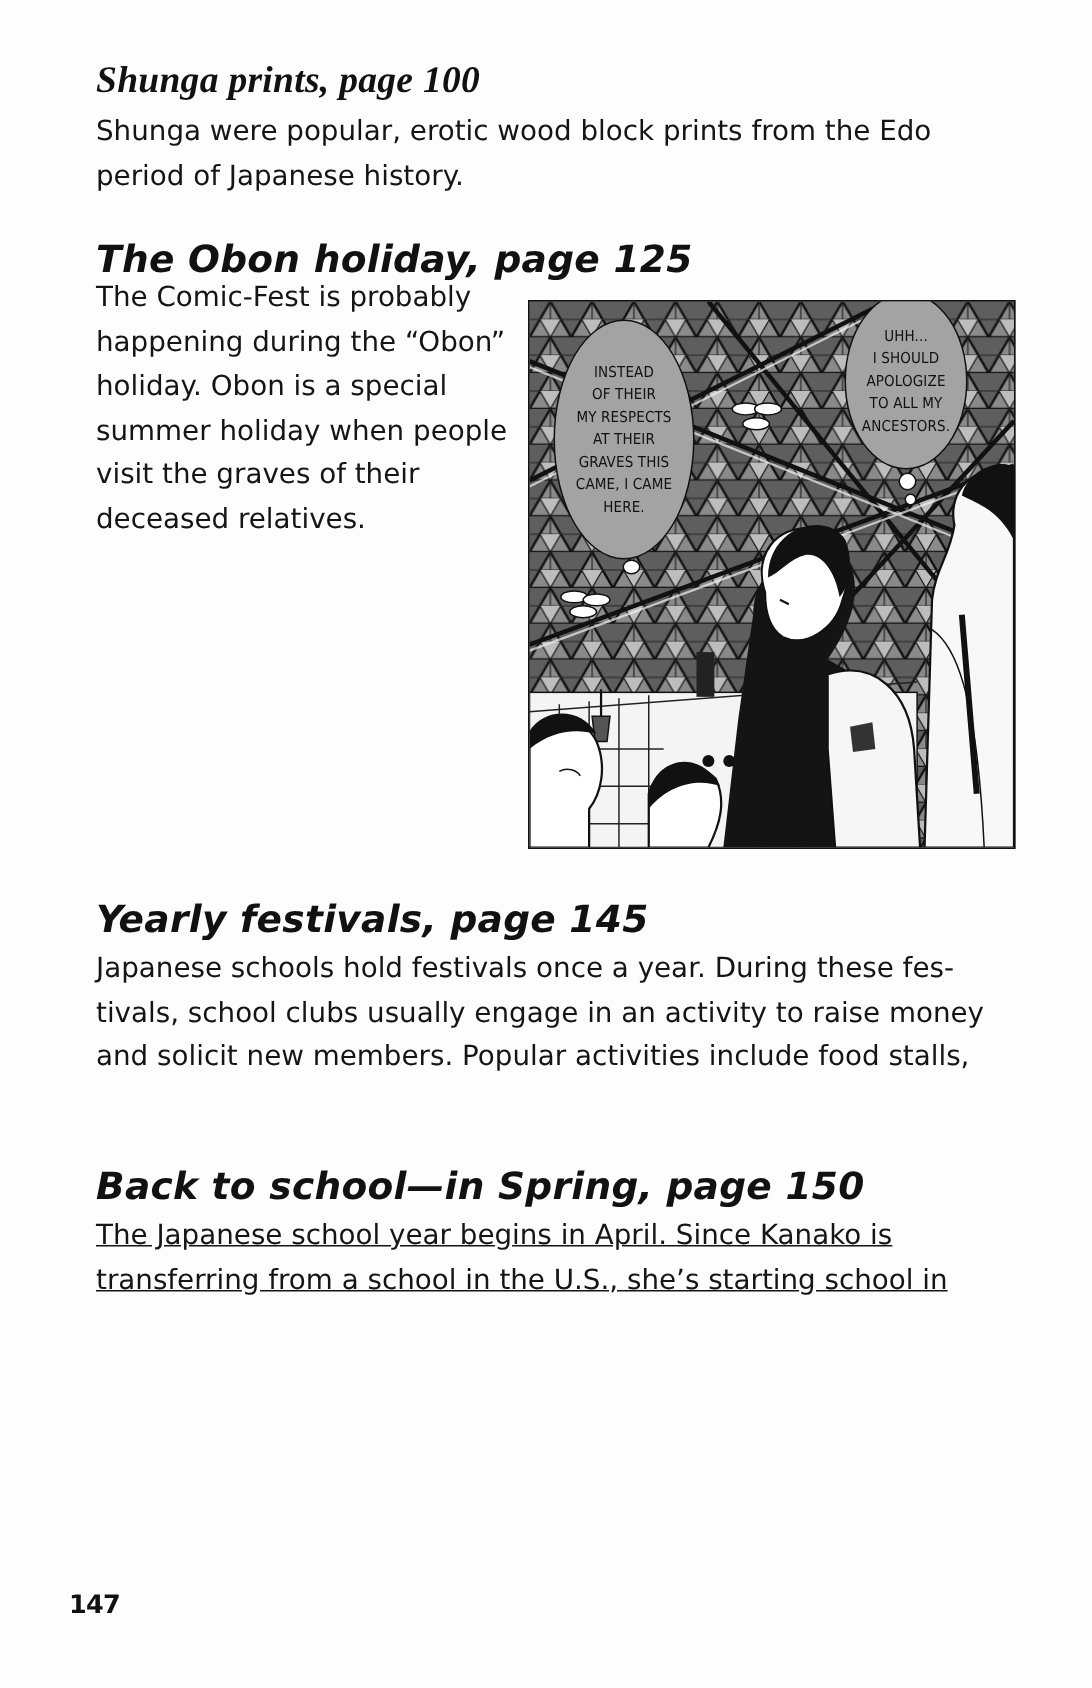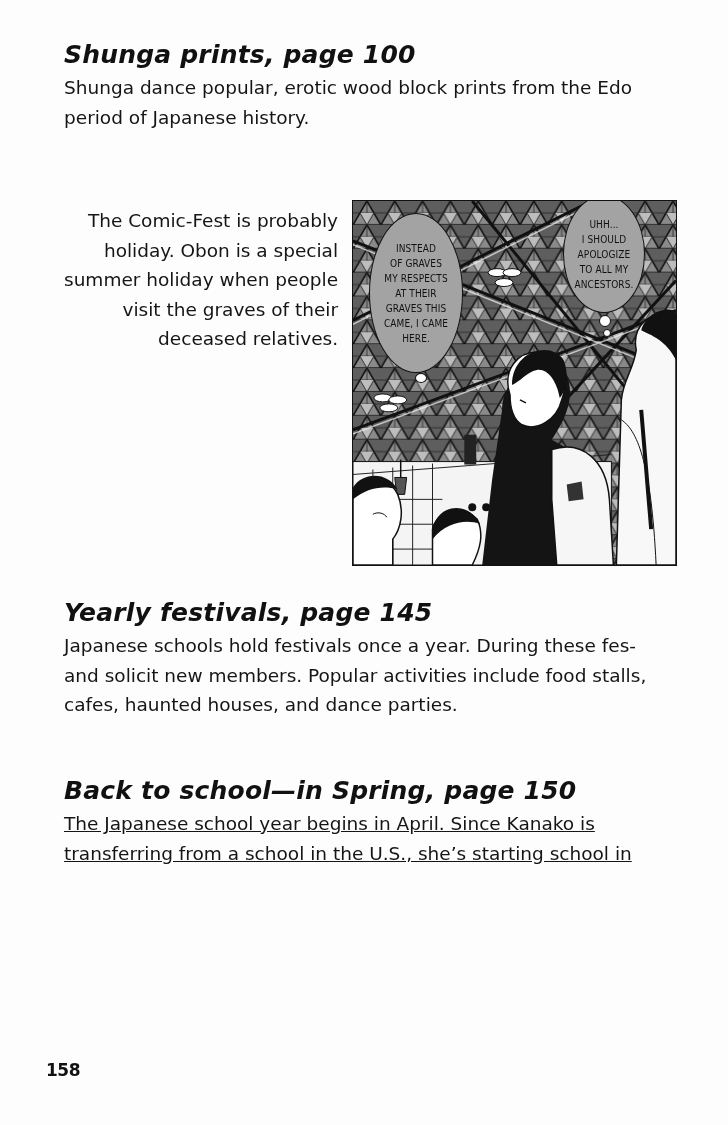--- a/index.html
+++ b/index.html
@@ -40,24 +40,24 @@
       font-size: 18.5px;
       line-height: 29.5px;
       color: #151515;
       margin: 0;
     }
     .body-text .line {
       display: block;
       white-space: nowrap;
     }
     
-    #h1 { top: 40px; }
+    #h1 { top: 40px; font-family: Liberation Serif, serif; }
     #p1 { top: 73px; }
     #h2 { top: 158px; }
-    #p2 { top: 206px; text-align: right; }
+    #p2 { top: 184px; }
     #h3 { top: 598px; }
     #p3 { top: 631px; }
     #h4 { top: 776px; }
     #p4 { top: 809px; text-decoration: underline; }
 
     
     .panel {
       position: absolute;
       left: 352px;
       top: 200px;
@@ -121,26 +121,28 @@
       color: #111;
     }
   </style>
 </head>
 <body>
 
 <div class="page">
 
   <h2 id="h1" class="heading">Shunga prints, page 100</h2>
   <p id="p1" class="body-text">
-    <span class="line">Shunga dance popular, erotic wood block prints from the Edo</span>
+    <span class="line">Shunga were popular, erotic wood block prints from the Edo</span>
     <span class="line">period of Japanese history.</span>
   </p>
 
+  <h2 id="h2" class="heading">The Obon holiday, page 125</h2>
   <p id="p2" class="body-text">
     <span class="line">The Comic-Fest is probably</span>
+    <span class="line">happening during the “Obon”</span>
     <span class="line">holiday. Obon is a special</span>
     <span class="line">summer holiday when people</span>
     <span class="line">visit the graves of their</span>
     <span class="line">deceased relatives.</span>
   </p>
 
   <div class="panel">
     <svg class="art" viewBox="0 0 325 366" preserveAspectRatio="none">
       <defs>
         <pattern id="truss" width="28" height="24" patternUnits="userSpaceOnUse">
@@ -209,21 +211,21 @@
 
       <path d="M0 290 C10 275 35 275 45 295 C52 312 48 330 40 340 L40 366 L0 366 Z" fill="#fff" stroke="#111" stroke-width="1.5"></path>
       <path d="M0 288 C10 272 35 272 45 290 C30 286 15 288 0 300 Z" fill="#111"></path>
       <path d="M20 315 C25 312 32 314 34 318" stroke="#111" stroke-width="1" fill="none"></path>
       <path d="M80 330 C85 310 110 305 125 320 C132 335 128 350 120 366 L80 366 Z" fill="#fff" stroke="#111" stroke-width="1.5"></path>
       <path d="M80 330 C85 305 115 300 128 325 C115 320 95 322 80 340 Z" fill="#111"></path>
     </svg>
 
     <div id="bubble-left" class="bubble">
       <span class="bline">INSTEAD</span>
-      <span class="bline">OF GRAVES</span>
+      <span class="bline">OF THEIR</span>
       <span class="bline">MY RESPECTS</span>
       <span class="bline">AT THEIR</span>
       <span class="bline">GRAVES THIS</span>
       <span class="bline">CAME, I CAME</span>
       <span class="bline">HERE.</span>
     </div>
     <div class="tail" style="left:62px; top:172px; width:10px; height:8px;"></div>
 
     <div id="bubble-right" class="bubble">
       <span class="bline">UHH...</span>
@@ -232,24 +234,24 @@
       <span class="bline">TO ALL MY</span>
       <span class="bline">ANCESTORS.</span>
     </div>
     <div class="tail" style="left:246px; top:114px; width:10px; height:10px;"></div>
     <div class="tail" style="left:250px; top:128px; width:6px; height:6px;"></div>
   </div>
 
   <h2 id="h3" class="heading">Yearly festivals, page 145</h2>
   <p id="p3" class="body-text">
     <span class="line">Japanese schools hold festivals once a year.  During these fes-</span>
+    <span class="line">tivals, school clubs usually engage in an activity to raise money</span>
     <span class="line">and solicit new members.  Popular activities include food stalls,</span>
-    <span class="line">cafes, haunted houses, and dance parties.</span>
   </p>
 
   <h2 id="h4" class="heading">Back to school—in Spring, page 150</h2>
   <p id="p4" class="body-text">
     <span class="line">The Japanese school year begins in April. Since Kanako is</span>
     <span class="line">transferring from a school in the U.S., she’s starting school in</span>
   </p>
 
-  <div class="page-number">158</div>
+  <div class="page-number">147</div>
 </div>
 
 </body></html>

